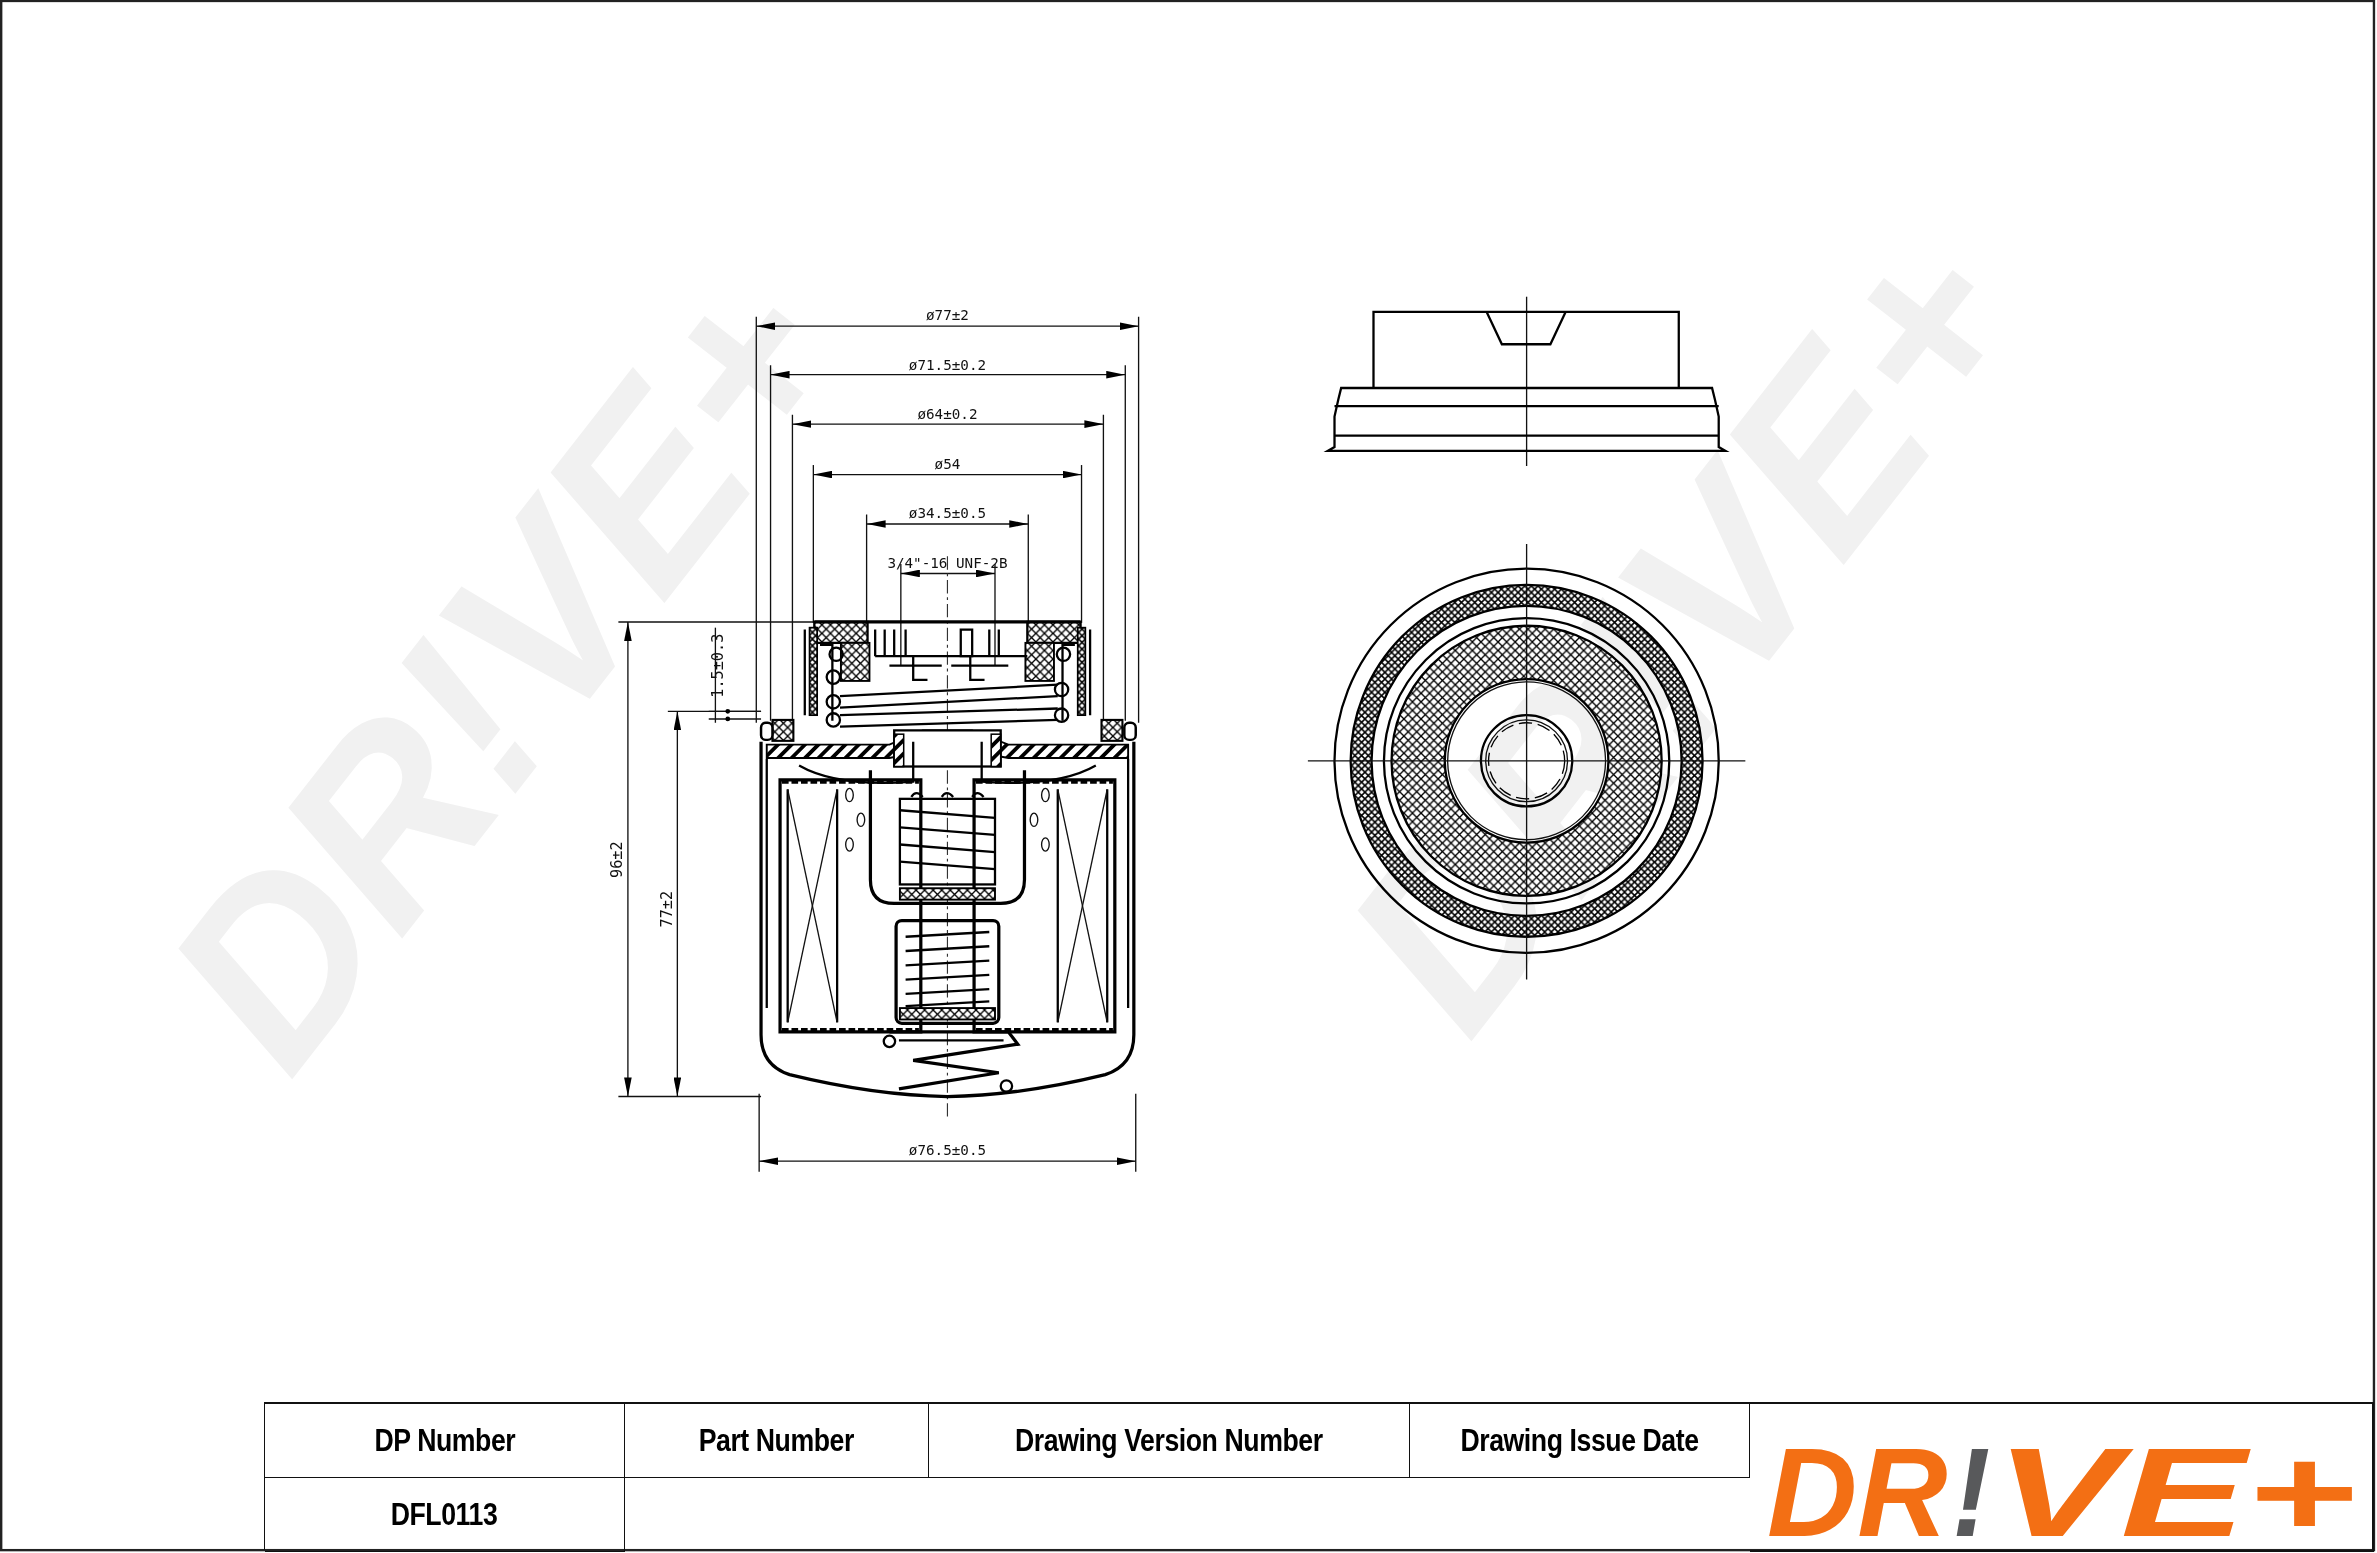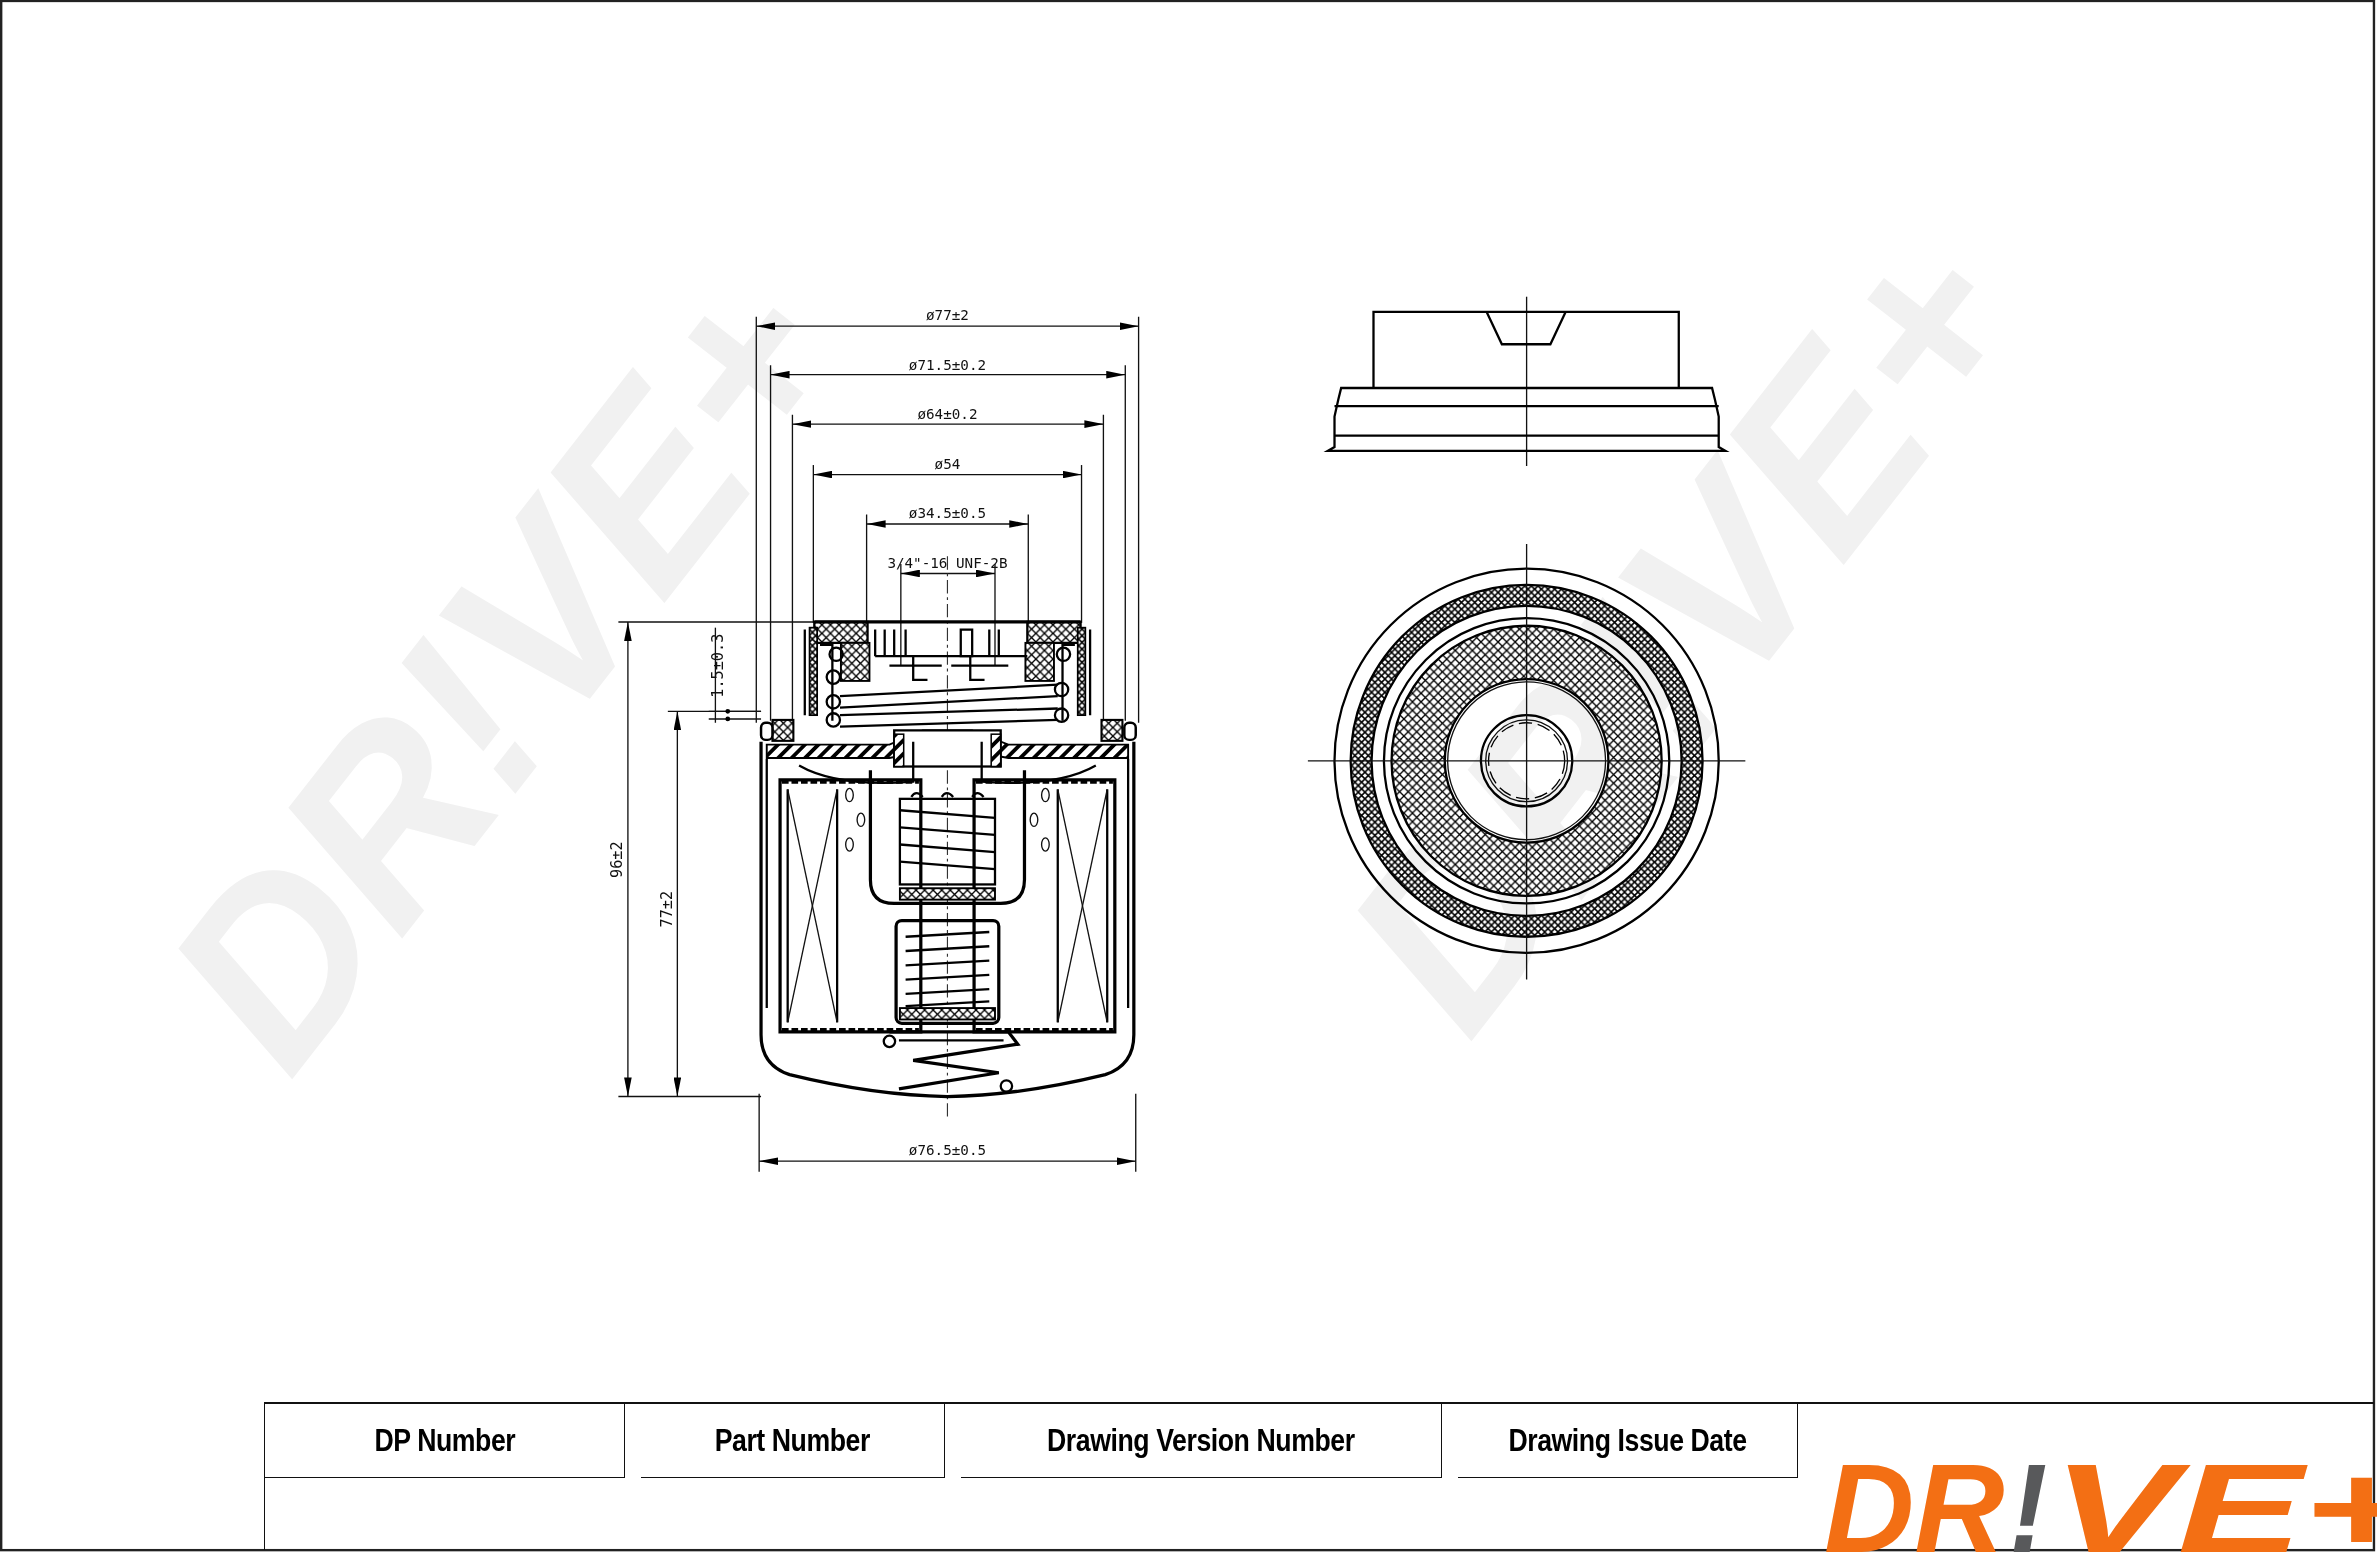--- a/index.html
+++ b/index.html
@@ -9,21 +9,21 @@
   .dimtxt { font-family: "DejaVu Sans Mono", monospace; font-size: 15px; fill: #111; }
   .dimtxt-v { font-family: "DejaVu Sans Mono", monospace; font-size: 16px; fill: #111; }
   .thin { stroke: #111; stroke-width: 1.4; fill: none; }
   .med { stroke: #000; stroke-width: 2.4; fill: none; }
   .thick { stroke: #000; stroke-width: 3.4; fill: none; }
   .center { stroke: #333; stroke-width: 1.2; stroke-dasharray: 14 4 3 4; fill: none; }
   .wm { fill: #f1f1f1; }
 
   #title-block { position: absolute; left: 264px; top: 1402px; width: 2110px; height: 148px;
     border-top: 2.9px solid #111; border-left: 1.9px solid #111; box-sizing: border-box; display: grid;
-    grid-template-columns: 360px 304px 481px 340px 1fr; grid-template-rows: 74px 74px; gap: 16px; }
+    grid-template-columns: 360px 304px 481px 340px 1fr; grid-template-rows: 74px 74px; }
   .cell { border-right: 1.9px solid #111; border-bottom: 1.9px solid #111; display: flex; align-items: center; justify-content: center;
     font-family: "Liberation Sans", sans-serif; font-weight: bold; font-size: 31px; color: #000; transform-origin: center; letter-spacing: -0.5px; }
   .cell span { display: inline-block; transform: scaleX(0.86); white-space: nowrap; }
   .logo-cell { grid-row: 1 / span 2; grid-column: 5; border-right: 2.9px solid #111; border-bottom: 2.9px solid #111; display: flex; align-items: flex-end; justify-content: center; }
 </style>
 </head>
 <body>
 
 <div id="sheet">
 <svg width="2378" height="1553" viewBox="0 0 2500 1633" xmlns="http://www.w3.org/2000/svg">
@@ -250,15 +250,18 @@
   <div class="cell">
         <span>Drawing Issue Date</span>
       </div>
   <div class="logo-cell">
     <svg width="609" height="114" viewBox="0 0 640 120">
       <text x="10" y="105" font-family="Liberation Sans, sans-serif" font-weight="bold" font-style="italic" font-size="132" fill="#f36f14" textLength="190" lengthAdjust="spacingAndGlyphs">DR</text>
       <text x="205" y="105" font-family="Liberation Sans, sans-serif" font-weight="bold" font-style="italic" font-size="132" fill="#58595b" textLength="40" lengthAdjust="spacingAndGlyphs">!</text>
       <text x="250" y="105" font-family="Liberation Sans, sans-serif" font-weight="bold" font-style="italic" font-size="132" fill="#f36f14" textLength="380" lengthAdjust="spacingAndGlyphs">VE+</text>
     </svg>
   </div>
+  <div class="cell">
+        <span>DFL0113</span>
+      </div>
 </div>
 </div>
 
 
 </body></html>

